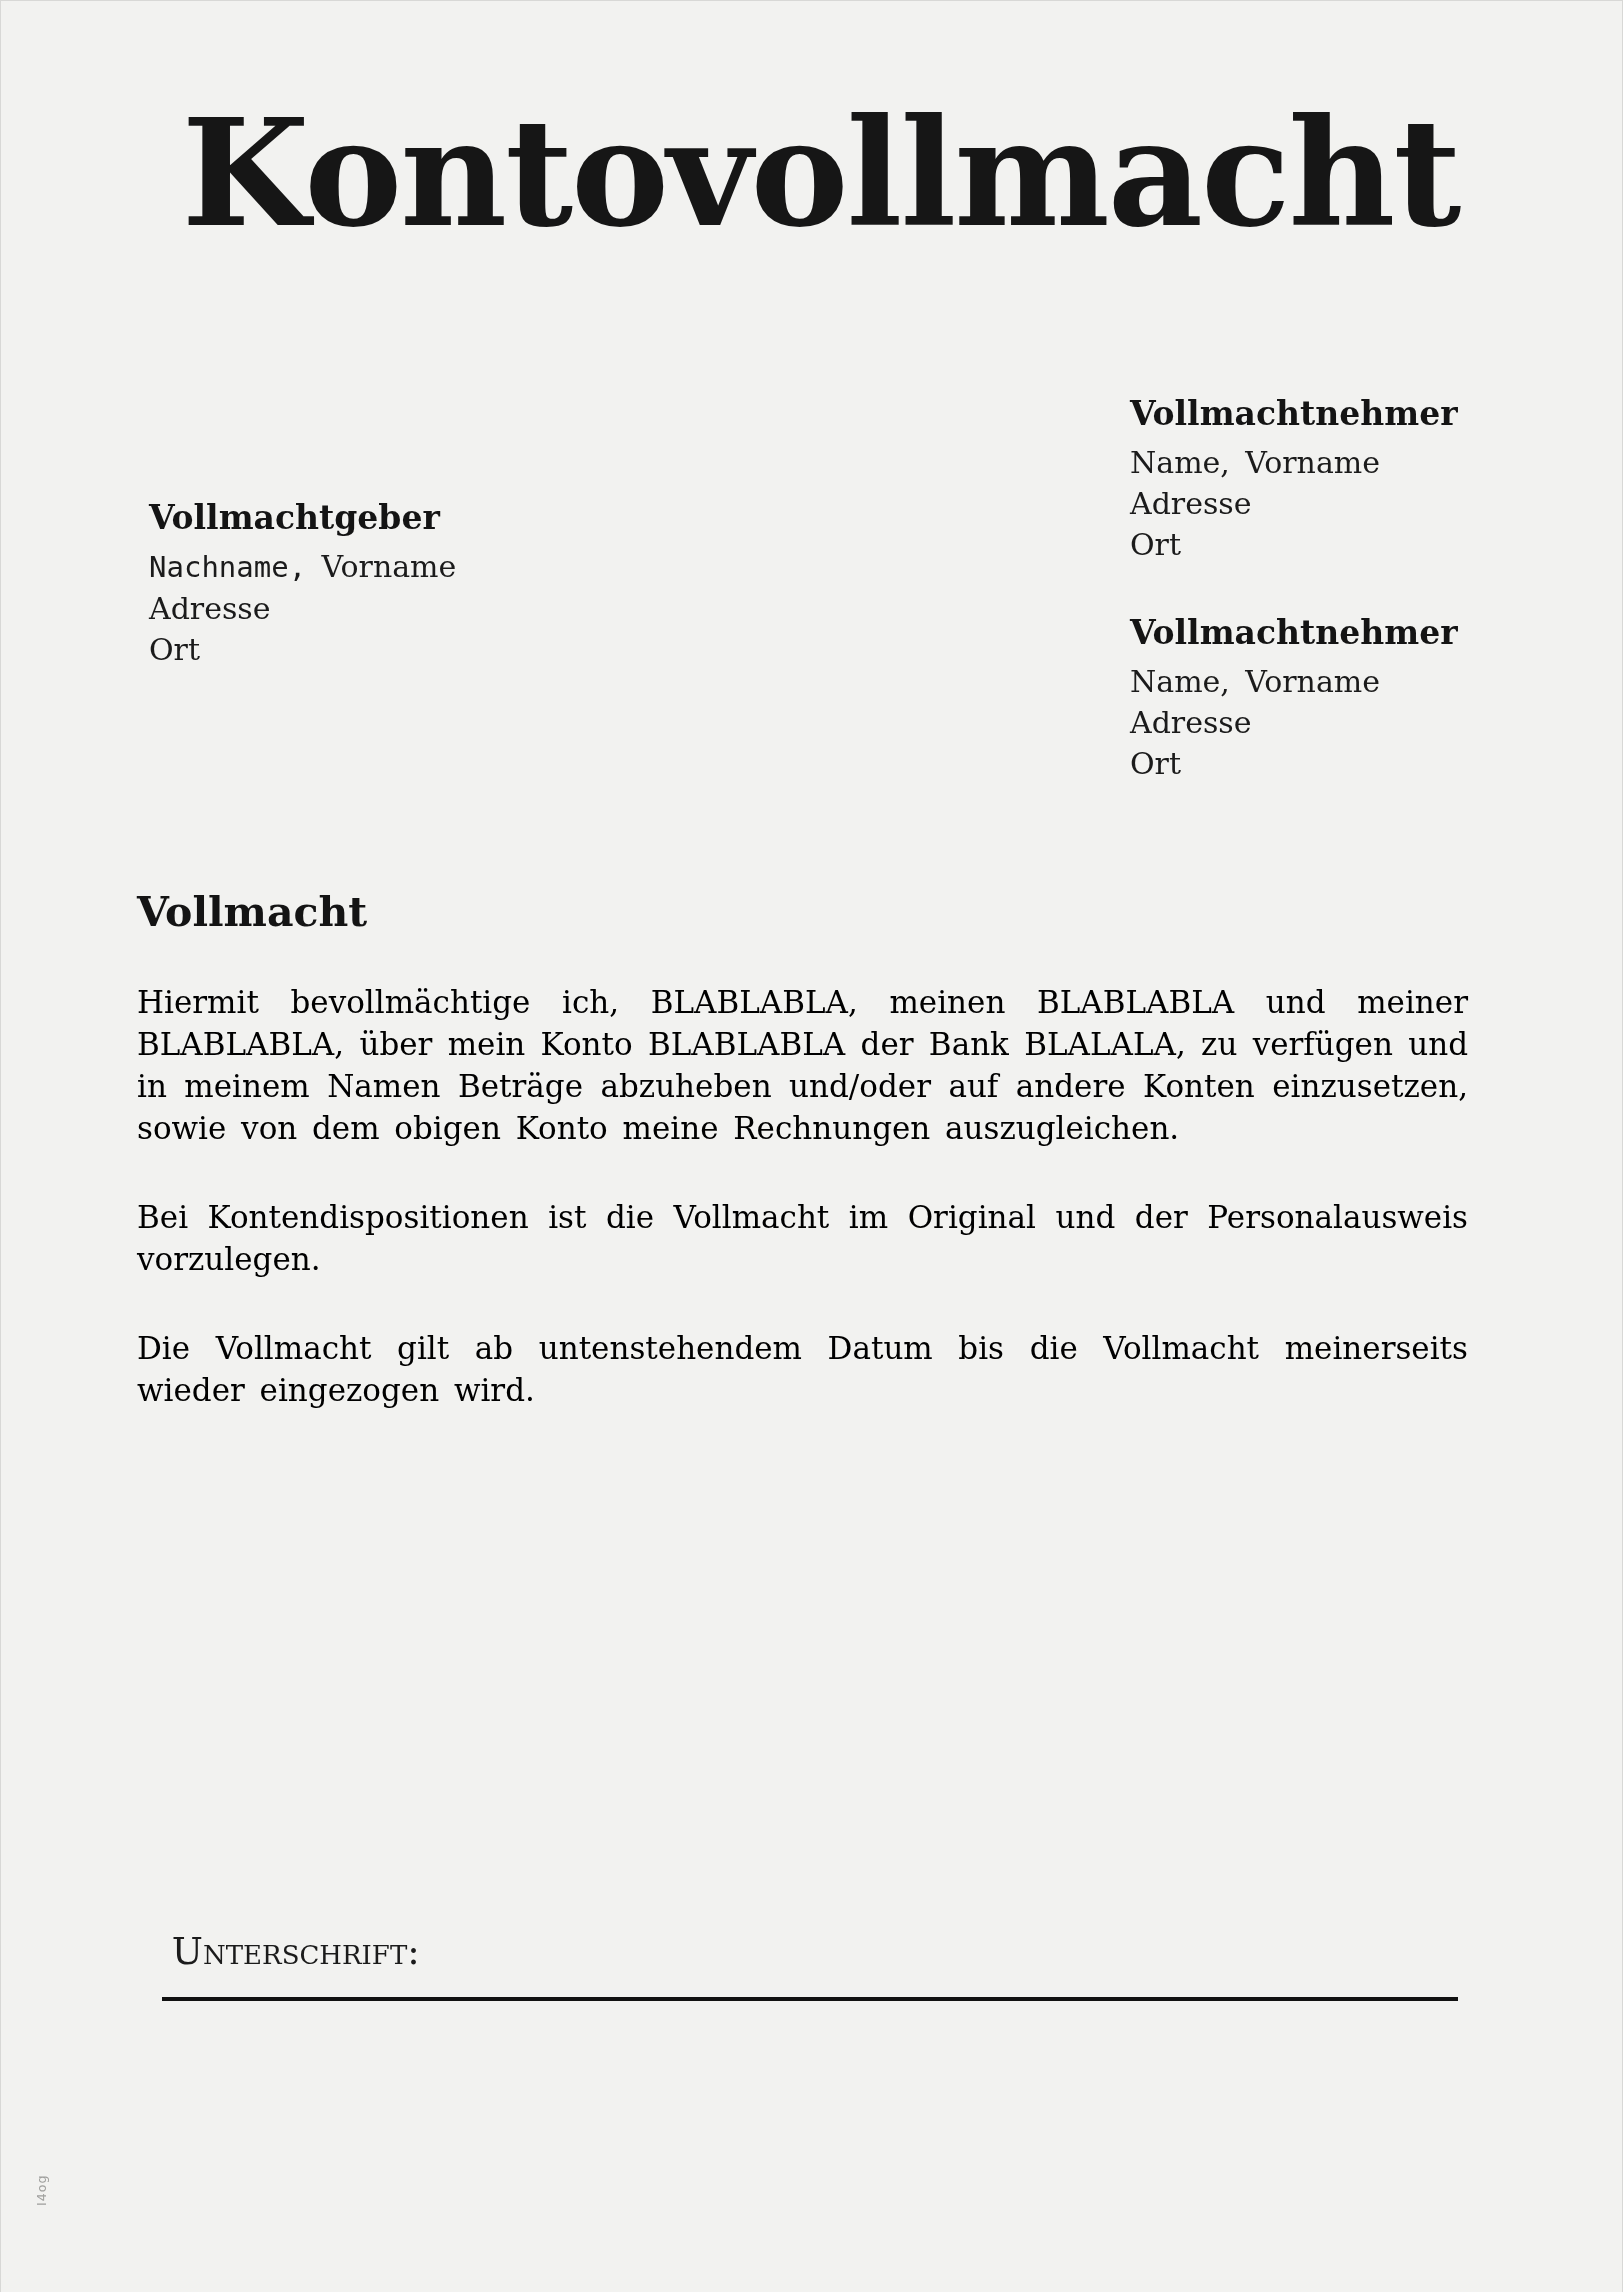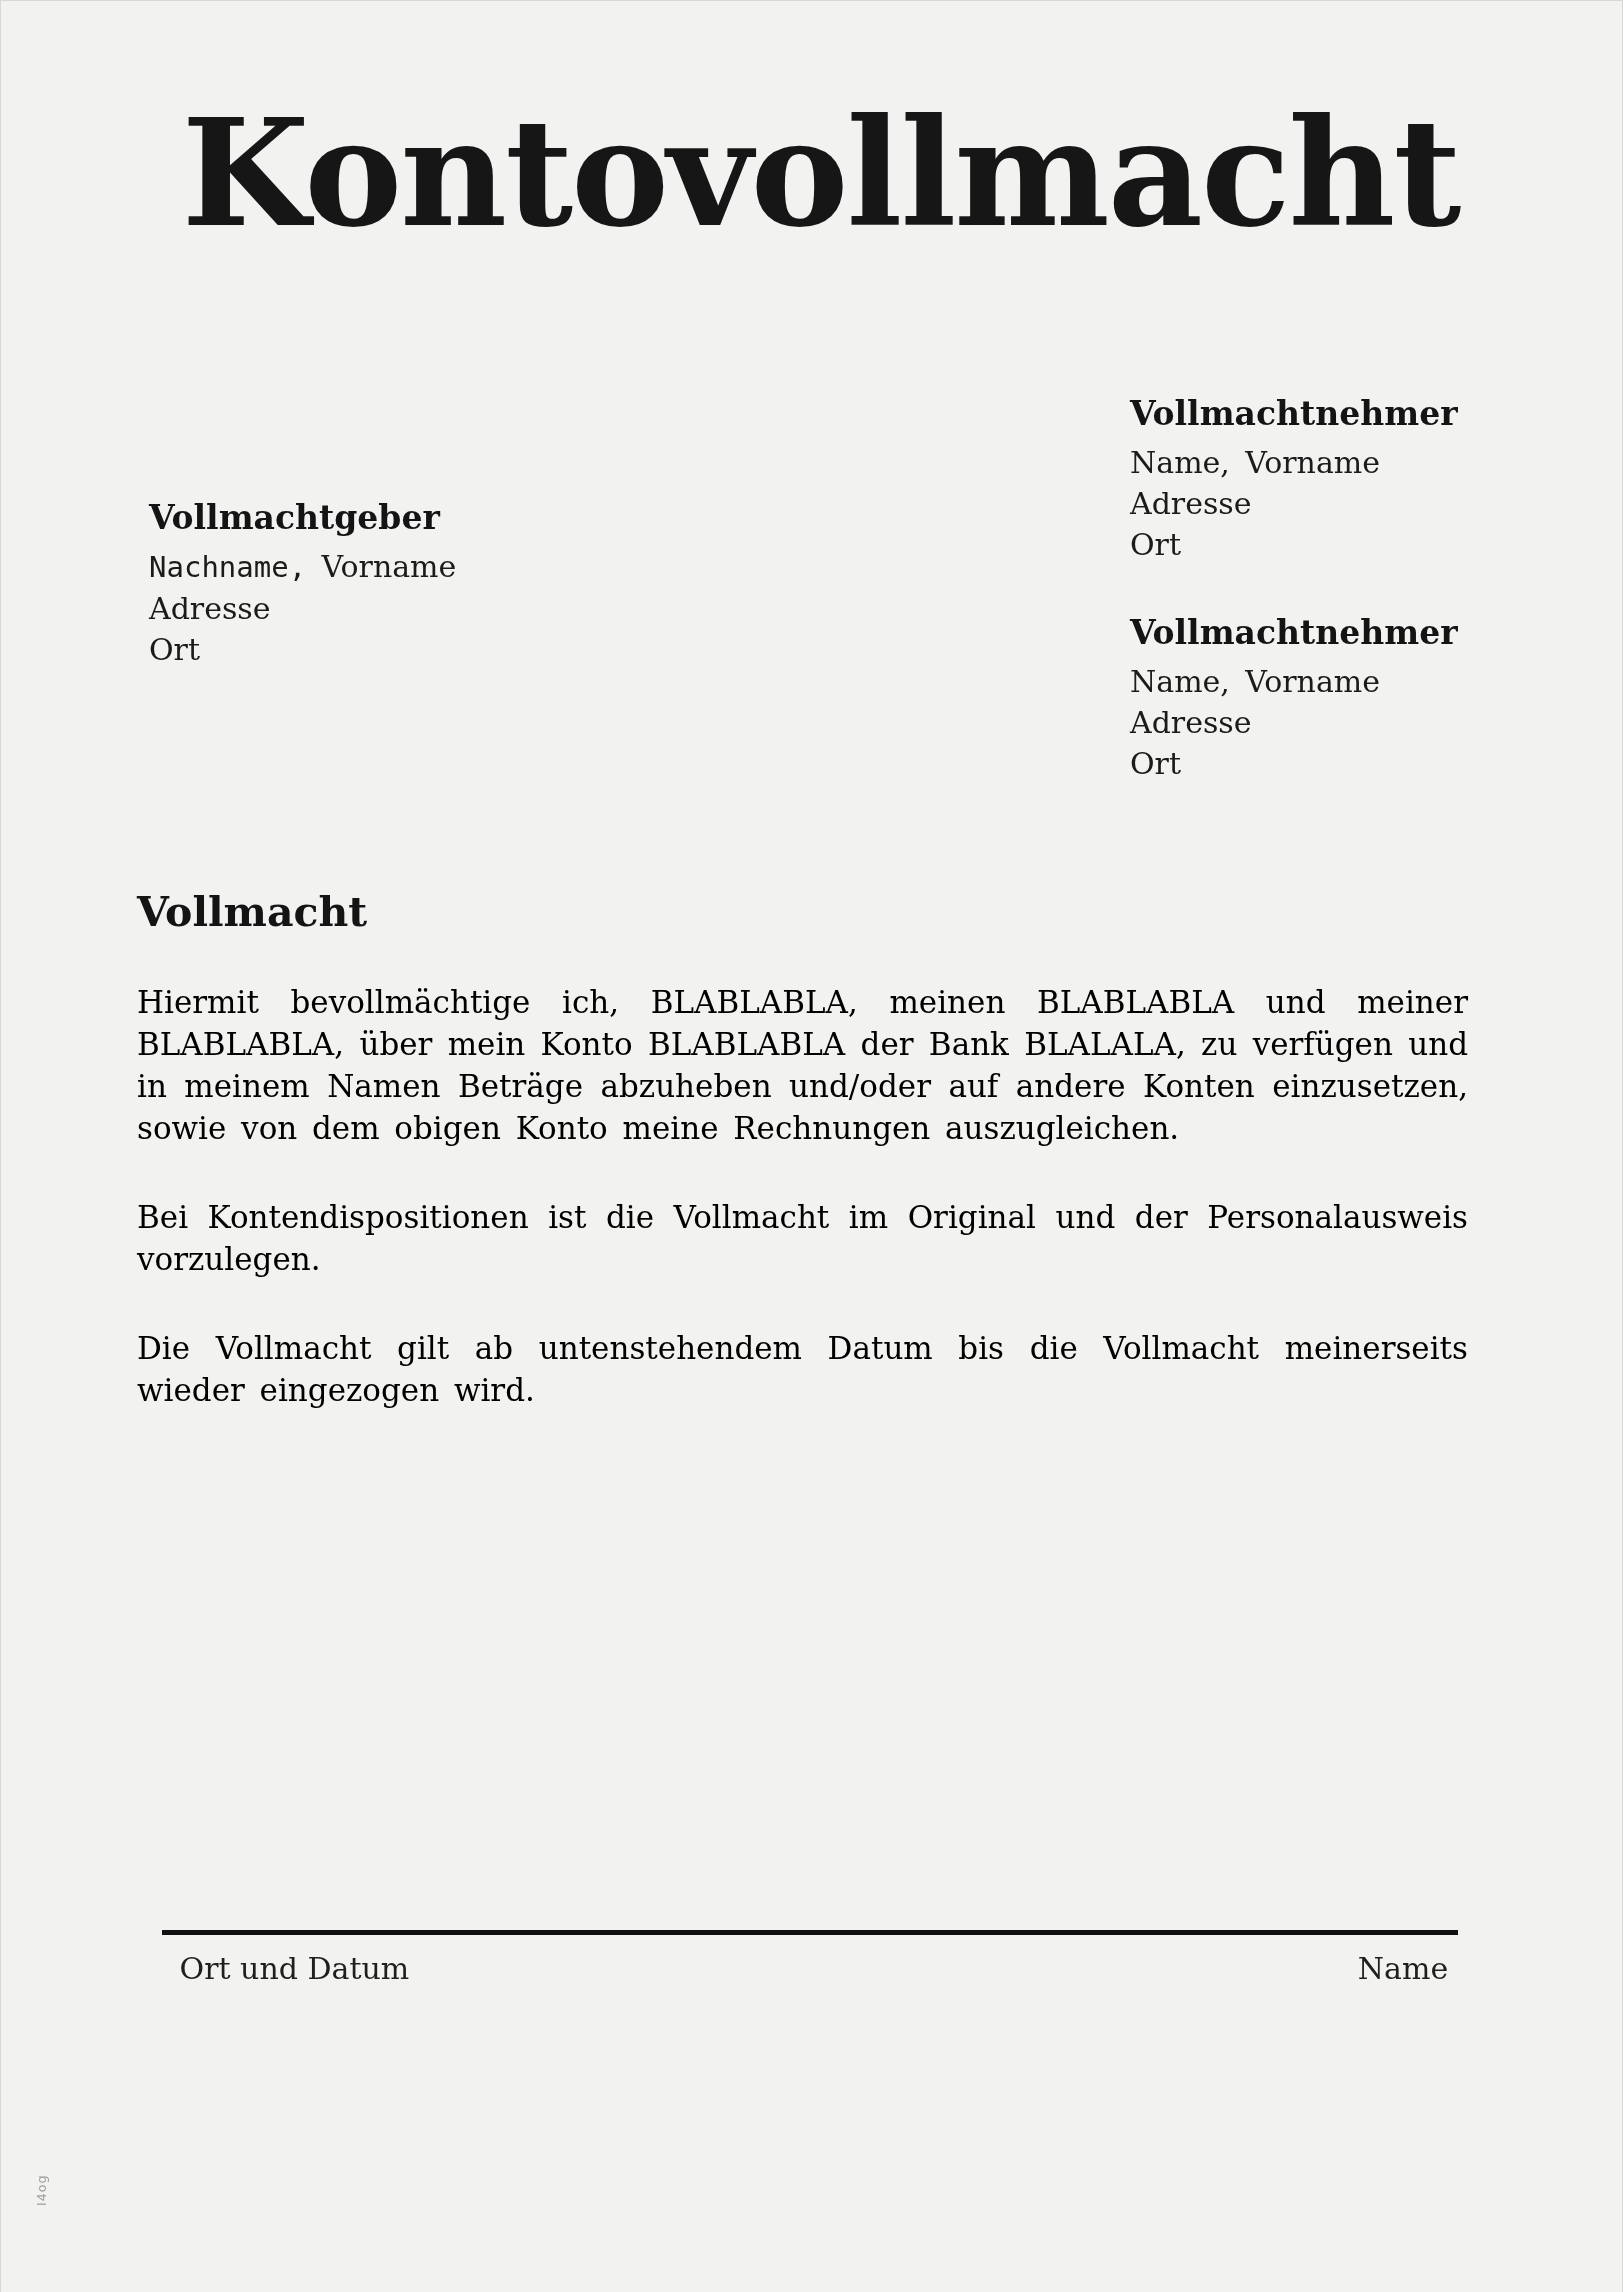--- a/index.html
+++ b/index.html
@@ -140,23 +140,20 @@
   </div>
 
   <div class="body-section">
     <div class="body-heading">Vollmacht</div>
     <p>Hiermit bevollmächtige ich, BLABLABLA, meinen BLABLABLA und meiner BLABLABLA, über mein Konto BLABLABLA der Bank BLALALA, zu verfügen und in meinem Namen Beträge abzuheben und/oder auf andere Konten einzusetzen, sowie von dem obigen Konto meine Rechnungen auszugleichen.</p>
     <p>Bei Kontendispositionen ist die Vollmacht im Original und der Personalausweis vorzulegen.</p>
     <p>Die Vollmacht gilt ab untenstehendem Datum bis die Vollmacht meinerseits wieder eingezogen wird.</p>
   </div>
 
   <div class="signature-section">
+    <div class="signature-label">Unterschrift:</div>
     <div class="signature-line"></div>
-    <div class="signature-row">
-      <span>Ort und Datum</span>
-      <span>Name</span>
-    </div>
   </div>
 
   <div class="side-watermark">I4og</div>
 
 </div>
 
 
 </body></html>

